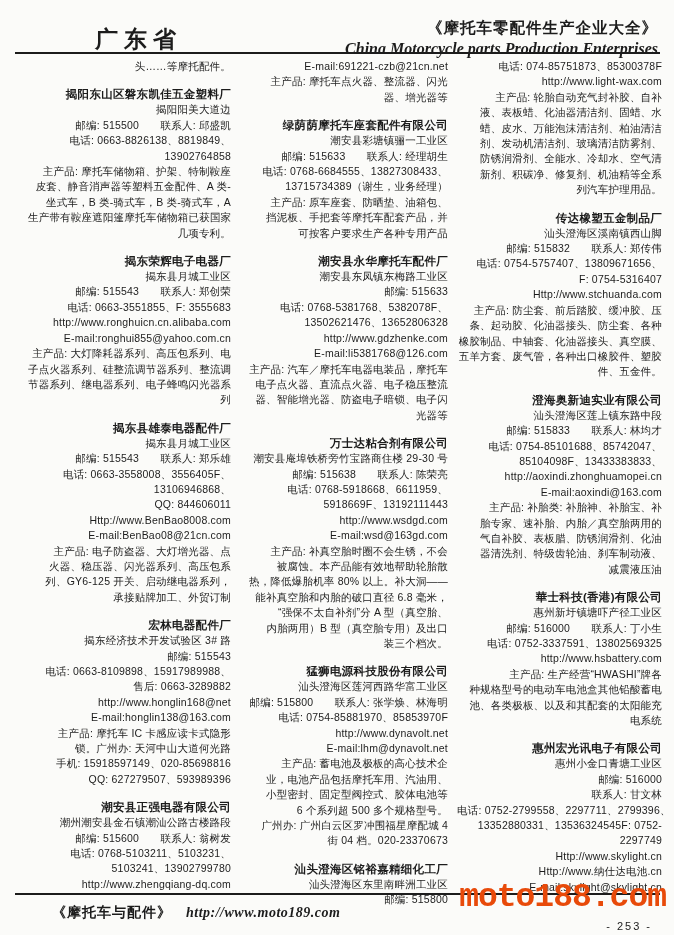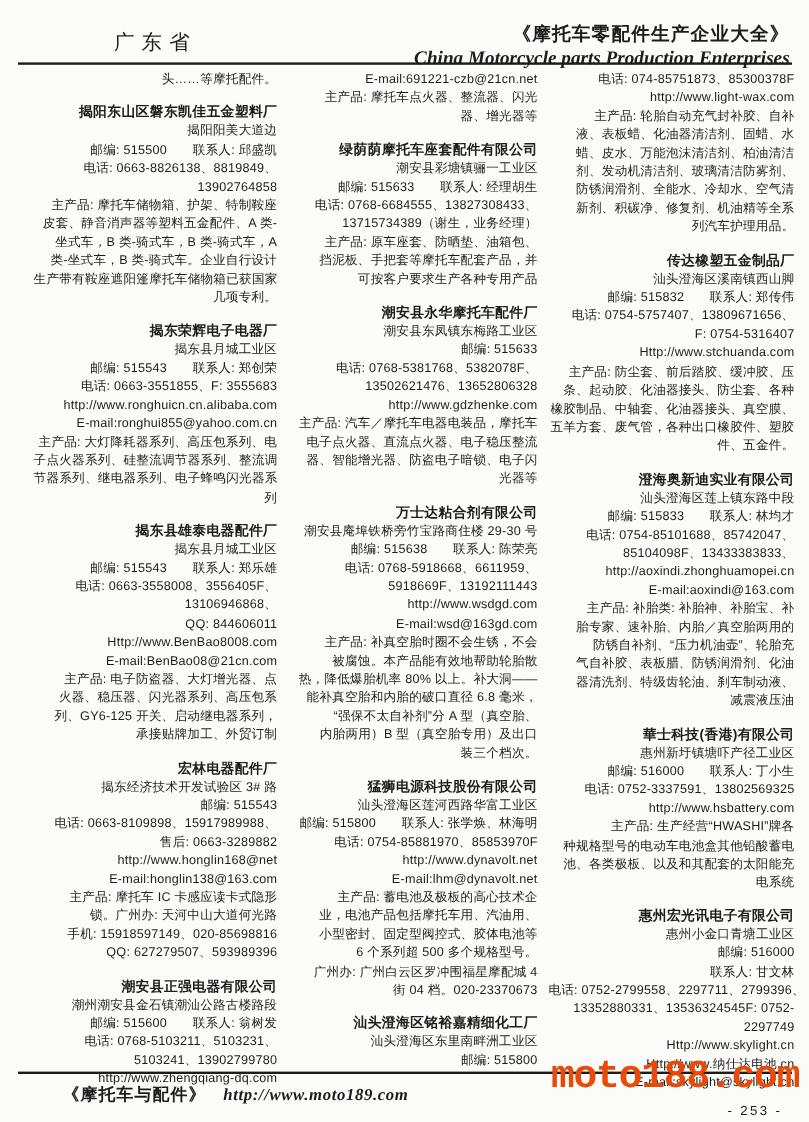--- a/index.html
+++ b/index.html
@@ -9,21 +9,21 @@
     color:#1c1c1c;
     font-family:"Liberation Sans","DejaVu Sans",sans-serif;
     position:relative;
     overflow:hidden;
   }
   .page{position:absolute;inset:0;}
   
   .header{position:absolute;left:15px;right:14px;top:0;height:53px;}
   .province{
     position:absolute;left:80px;top:24px;
-    font-size:17px;font-weight:normal;letter-spacing:6px;
+    font-size:23px;font-weight:bold;letter-spacing:6px;
   }
   .head-right{position:absolute;right:2px;top:18px;text-align:right;}
   .title-cn{font-size:15.5px;font-weight:bold;letter-spacing:1px;}
   .title-en{
     font-size:16px;font-weight:bold;font-style:italic;
     font-family:"Liberation Serif","DejaVu Serif",serif;
     margin-top:1px;
   }
   .rule-top{position:absolute;left:15px;right:14px;top:52px;height:2px;background:#1c1c1c;}
   
@@ -85,21 +85,20 @@
         </div>
         <div class="block">
           <div class="company-title">揭阳东山区磐东凯佳五金塑料厂</div>
           <div class="line">揭阳阳美大道边</div>
           <div class="line">邮编: 515500　　联系人: 邱盛凯</div>
           <div class="line">电话: 0663-8826138、8819849、</div>
           <div class="line">13902764858</div>
           <div class="line">主产品: 摩托车储物箱、护架、特制鞍座</div>
           <div class="line">皮套、静音消声器等塑料五金配件、A 类-</div>
           <div class="line">坐式车，B 类-骑式车，B 类-骑式车，A</div>
-          <div class="line">类-坐式车，B 类-骑式车。企业自行设计</div>
           <div class="line">生产带有鞍座遮阳篷摩托车储物箱已获国家</div>
           <div class="line">几项专利。</div>
         </div>
         <div class="block">
           <div class="company-title">揭东荣辉电子电器厂</div>
           <div class="line">揭东县月城工业区</div>
           <div class="line">邮编: 515543　　联系人: 郑创荣</div>
           <div class="line">电话: 0663-3551855、F: 3555683</div>
           <div class="line">http://www.ronghuicn.cn.alibaba.com</div>
           <div class="line">E-mail:ronghui855@yahoo.com.cn</div>
@@ -160,20 +159,21 @@
           <div class="line">挡泥板、手把套等摩托车配套产品，并</div>
           <div class="line">可按客户要求生产各种专用产品</div>
         </div>
         <div class="block">
           <div class="company-title">潮安县永华摩托车配件厂</div>
           <div class="line">潮安县东凤镇东梅路工业区</div>
           <div class="line">邮编: 515633</div>
           <div class="line">电话: 0768-5381768、5382078F、</div>
           <div class="line">13502621476、13652806328</div>
           <div class="line">http://www.gdzhenke.com</div>
+          <div class="line">E-mail:li5381768@126.com</div>
           <div class="line">主产品: 汽车／摩托车电器电装品，摩托车</div>
           <div class="line">电子点火器、直流点火器、电子稳压整流</div>
           <div class="line">器、智能增光器、防盗电子暗锁、电子闪</div>
           <div class="line">光器等</div>
         </div>
         <div class="block">
           <div class="company-title">万士达粘合剂有限公司</div>
           <div class="line">潮安县庵埠铁桥旁竹宝路商住楼 29-30 号</div>
           <div class="line">邮编: 515638　　联系人: 陈荣亮</div>
           <div class="line">电话: 0768-5918668、6611959、</div>
@@ -236,21 +236,20 @@
         <div class="block">
           <div class="company-title">澄海奥新迪实业有限公司</div>
           <div class="line">汕头澄海区莲上镇东路中段</div>
           <div class="line">邮编: 515833　　联系人: 林均才</div>
           <div class="line">电话: 0754-85101688、85742047、</div>
           <div class="line">85104098F、13433383833、</div>
           <div class="line">http://aoxindi.zhonghuamopei.cn</div>
           <div class="line">E-mail:aoxindi@163.com</div>
           <div class="line">主产品: 补胎类: 补胎神、补胎宝、补</div>
           <div class="line">胎专家、速补胎、内胎／真空胎两用的</div>
-          <div class="line">防锈自补剂、“压力机油壶”、轮胎充</div>
           <div class="line">气自补胶、表板腊、防锈润滑剂、化油</div>
           <div class="line">器清洗剂、特级齿轮油、刹车制动液、</div>
           <div class="line">减震液压油</div>
         </div>
         <div class="block">
           <div class="company-title">華士科技(香港)有限公司</div>
           <div class="line">惠州新圩镇塘吓产径工业区</div>
           <div class="line">邮编: 516000　　联系人: 丁小生</div>
           <div class="line">电话: 0752-3337591、13802569325</div>
           <div class="line">http://www.hsbattery.com</div>

